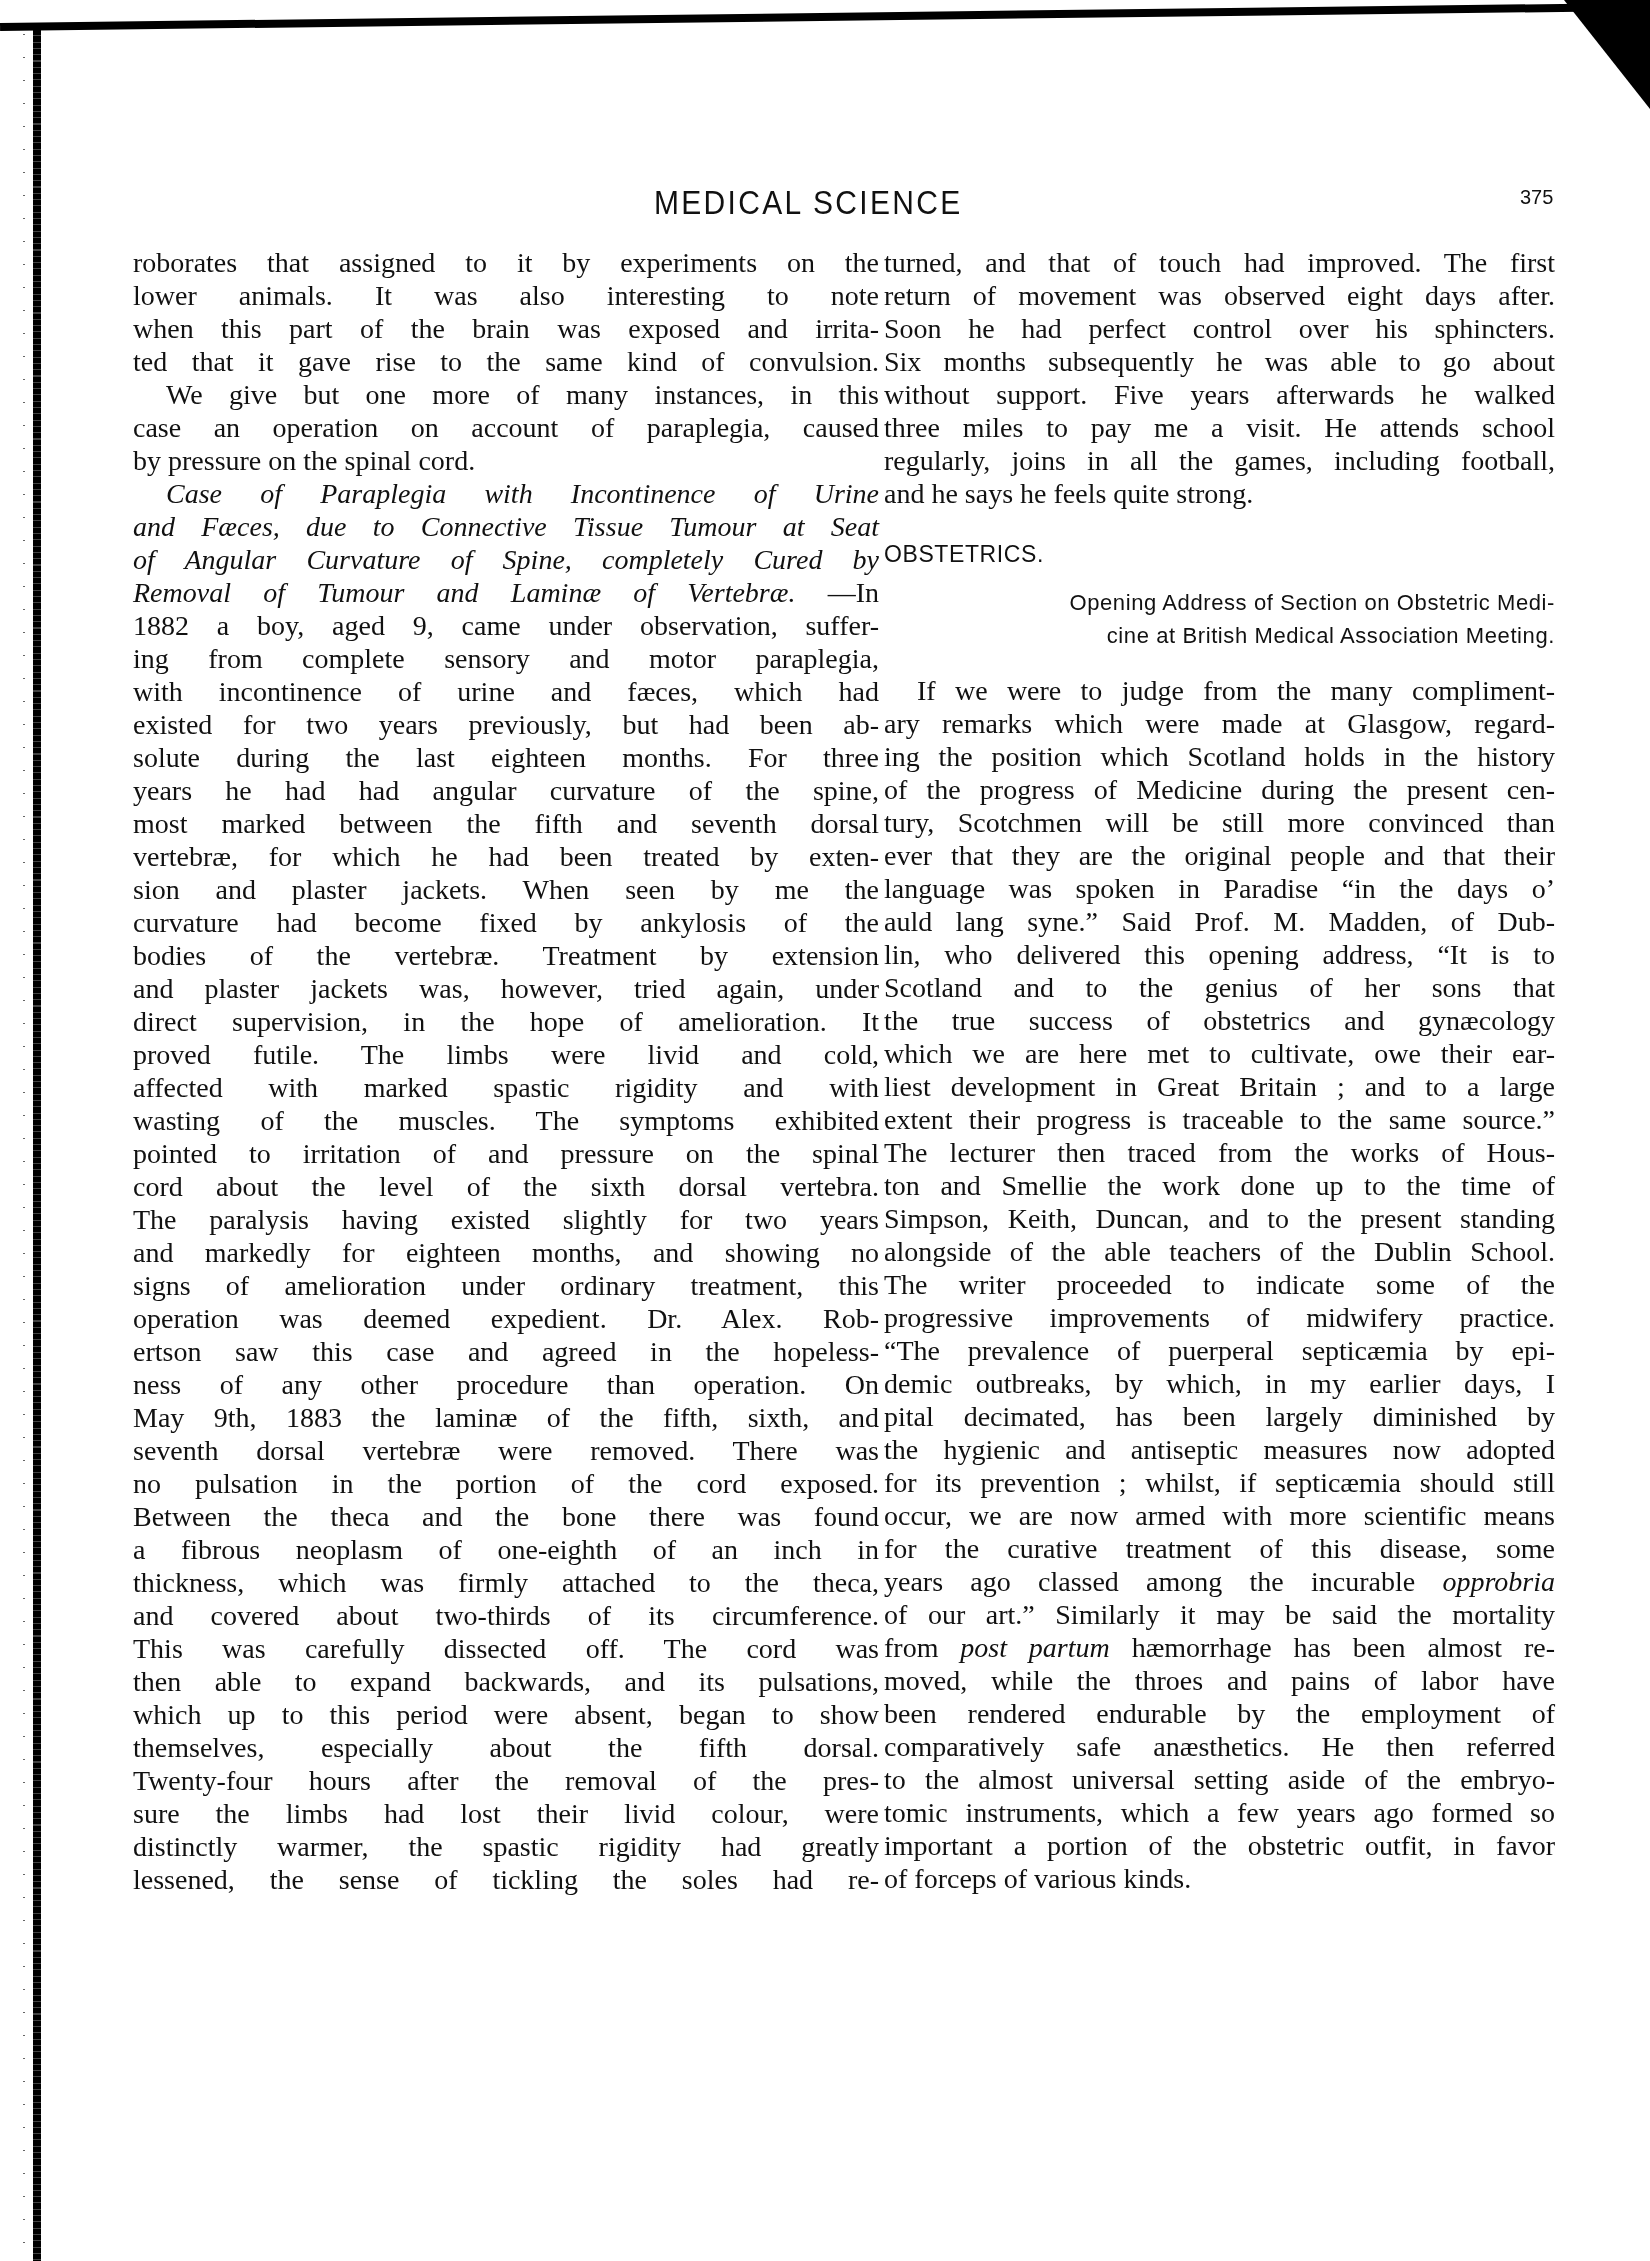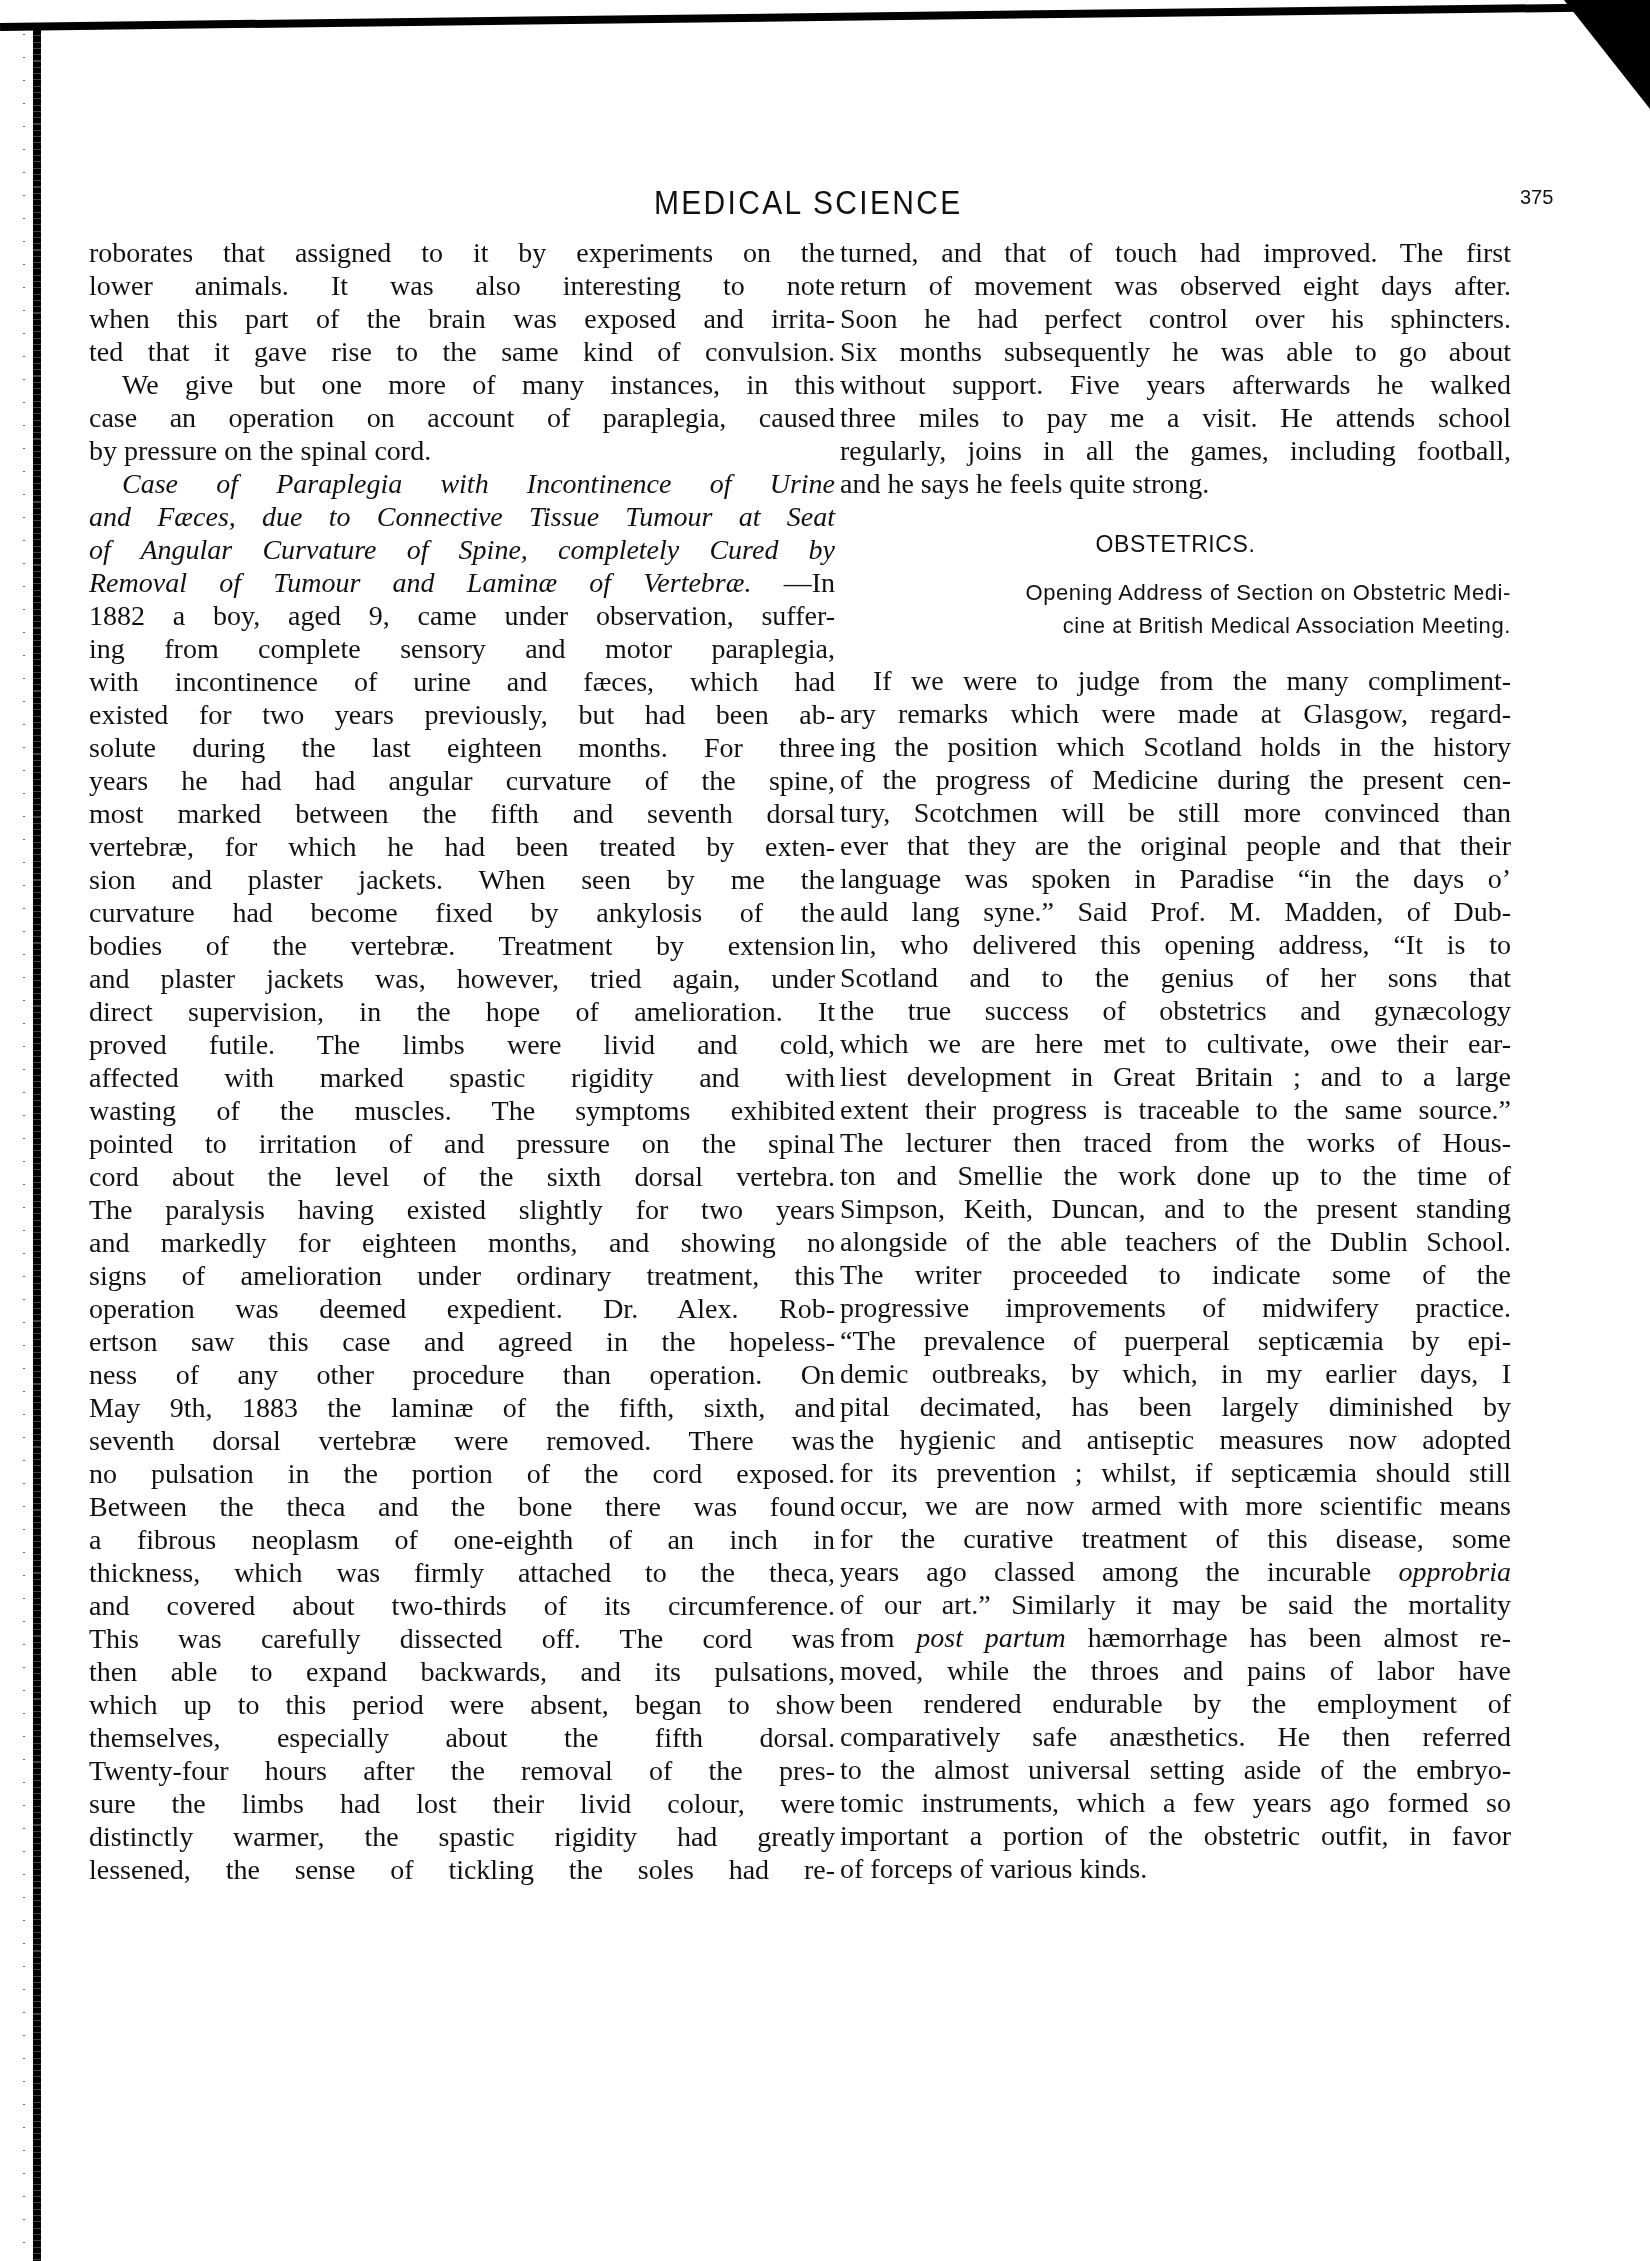--- a/index.html
+++ b/index.html
@@ -36,32 +36,33 @@
     font-size: 30px; letter-spacing: 2.3px; font-weight: normal;
     transform: scaleY(1.1);
   }
   .page-number {
     position: absolute; left: 1474px; top: 186px;
     font-family: "Liberation Sans", "DejaVu Sans", sans-serif;
     font-size: 20px;
     margin-left: 46px;
   }
   .column {
-    position: absolute; top: 236px; width: 746px;
+    position: absolute; top: 246px; width: 746px;
     font-size: 28px; line-height: 33px;
     text-align: justify;
+    margin-left: 44px;
   }
   .col-left { left: 89px; width: 746px; }
   .col-right { left: 840px; width: 671px; }
   .column p { margin: 0; text-indent: 0; }
   .line { display: block; text-align: justify; text-align-last: justify; white-space: nowrap; }
   .line.last { text-align-last: left; }
   .section-head {
     font-family: "Liberation Sans", "DejaVu Sans", sans-serif;
-    font-size: 23px; text-align: center; letter-spacing: 0.6px;
+    font-size: 23px; text-align: left; letter-spacing: 0.6px;
     margin: 30px 0 17px 0; line-height: 29px;
   }
   .sub-head {
     font-family: "Liberation Sans", "DejaVu Sans", sans-serif;
     font-size: 22px; line-height: 33px; text-align: right; letter-spacing: 0.6px;
     margin: 0 0 22px 0;
   }
   .sub-head span { display: block; }
   em { font-style: italic; }
 </style>

